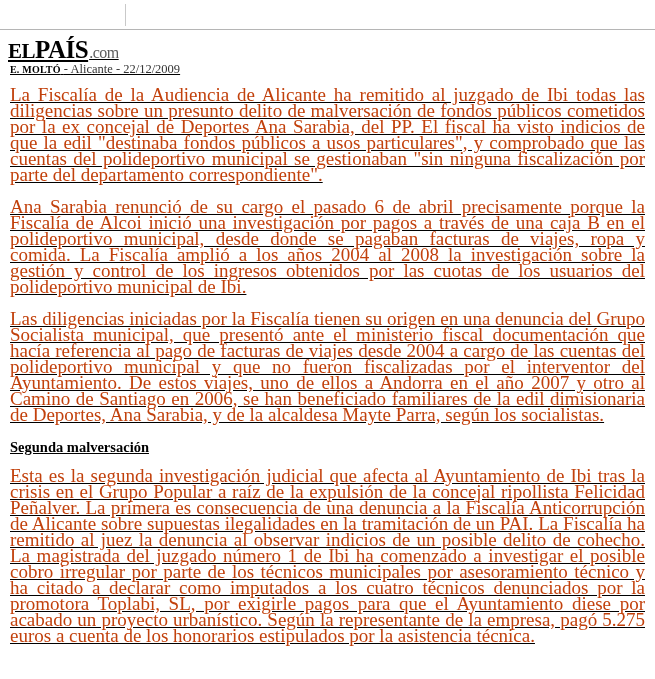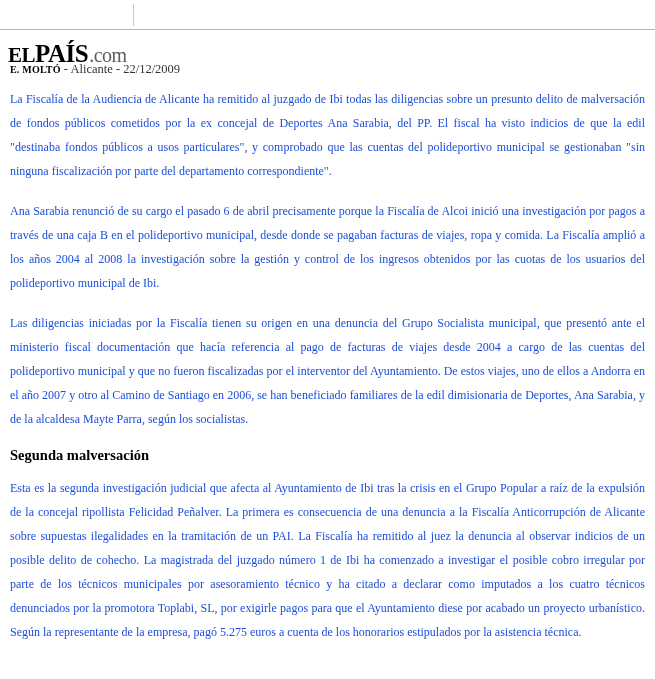--- a/index.html
+++ b/index.html
@@ -13,20 +13,21 @@
     font-family: "Liberation Serif", serif;
     color: #000000;
     overflow: hidden;
   }
   .page {
     width: 655px;
     height: 679px;
     position: relative;
     box-sizing: border-box;
     padding: 0;
+    text-decoration: underline;
   }
   
   .masthead {
     height: 30px;
     border-bottom: 1px solid #b5b5b5;
     display: flex;
     align-items: flex-start;
     padding: 4px 0 0 8px;
     box-sizing: border-box;
   }
@@ -47,21 +48,21 @@
   }
   .logo-pais {
     font-family: "Liberation Serif", serif;
     font-weight: bold;
     font-size: 25px;
     letter-spacing: -0.5px;
     color: #000;
   }
   .logo-com {
     font-family: "Liberation Serif", serif;
-    font-size: 20px;
+    font-size: 16px;
     color: #5d5d5d;
     letter-spacing: -0.5px;
     margin-left: 1px;
     margin-top: 41px;
   }
   
   .article {
     padding: 10px 10px 0 10px;
     box-sizing: border-box;
   }
@@ -89,25 +90,25 @@
   }
   .byline .meta {
     font-size: 12.5px;
     color: #333;
   }
   .body-copy {
     margin-top: 10px;
   }
   .body-copy p {
     font-family: "Liberation Serif", serif;
-    font-size: 12px;
-    line-height: 24px;
+    font-size: 19px;
+    line-height: 16px;
     margin: 0 0 16px 0;
     text-align: justify;
-    color: #1d4ed8;
+    color: #c2410c;
   }
   h2.subhead {
     font-family: "Liberation Serif", serif;
     font-size: 14.5px;
     font-weight: bold;
     margin: 0 0 12px 0;
     color: #000;
   }
 </style>
 </head>

